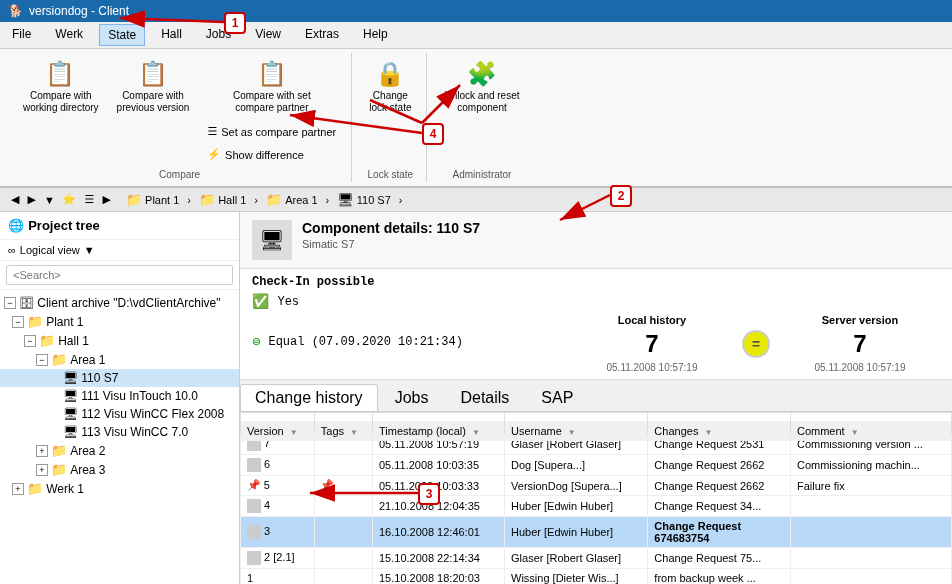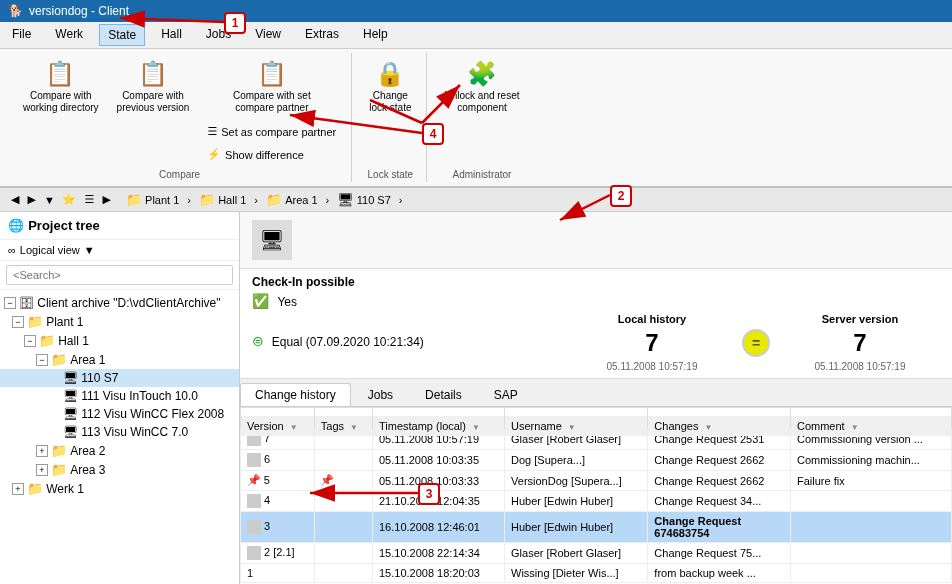--- a/index.html
+++ b/index.html
@@ -55,35 +55,35 @@
     
     .right-panel { flex: 1; display: flex; flex-direction: column; overflow: hidden; }
     .component-header { background: #f8f8f8; padding: 8px 12px; border-bottom: 1px solid #ddd; display: flex; gap: 10px; align-items: flex-start; }
     .component-icon-box { width: 40px; height: 40px; background: #ddd; display: flex; align-items: center; justify-content: center; font-size: 20px; flex-shrink: 0; }
     .component-details { flex: 1; }
     .component-title { font-size: 14px; font-weight: bold; margin-bottom: 2px; }
     .component-subtitle { font-size: 11px; color: #555; }
 
     
     .status-section { padding: 6px 12px; border-bottom: 1px solid #ddd; background: white; }
-    .status-row { display: flex; align-items: flex-end; gap: 8px; margin-bottom: 4px; }
+    .status-row { display: flex; align-items: center; gap: 8px; margin-bottom: 4px; font-family: Liberation Mono, monospace; }
     .status-label { font-weight: bold; font-size: 12px; }
     .check-icon { color: #22aa22; font-size: 14px; }
     .equal-icon { width: 28px; height: 28px; background: #e8e800; border-radius: 50%; display: flex; align-items: center; justify-content: center; font-size: 14px; font-weight: bold; color: #555; border: 2px solid #ccc; }
 
     .version-row { display: flex; align-items: center; gap: 0; }
     .version-block { flex: 1; text-align: center; }
     .version-block-label { font-size: 11px; font-weight: bold; }
     .version-number { font-size: 24px; font-weight: bold; margin: 4px 0; }
     .version-date { font-size: 10px; color: #666; }
     .version-equal { display: flex; align-items: center; justify-content: center; padding: 0 10px; }
 
     
     .tabs-bar { display: flex; border-bottom: 1px solid #ccc; background: #f0f0f0; padding-top: 4px; }
-    .tab { padding: 4px 14px; cursor: pointer; border: 1px solid transparent; border-bottom: none; font-size: 12px; margin-right: 2px; border-radius: 3px 3px 0 0; }
+    .tab { padding: 4px 14px; cursor: pointer; border: 1px solid transparent; border-bottom: none; font-size: 16px; margin-right: 2px; border-radius: 3px 3px 0 0; }
     .tab.active { background: white; border-color: #ccc; }
 
     
     .table-container { flex: 1; overflow: auto; background: white; }
     table { width: 100%; border-collapse: collapse; font-size: 11px; }
     thead th { background: #f0f0f0; border: 1px solid #ddd; padding: 4px 6px; text-align: left; font-weight: normal; position: sticky; top: 8px; }
     tbody td { border: 1px solid #eee; padding: 3px 6px; }
     tbody tr.selected { background: #b8d8f8; }
     .sort-arrow { font-size: 8px; color: #888; margin-left: 3px; }
 
@@ -280,20 +280,24 @@
         </div>
       </div>
     </div>
 
     <div class="right-panel">
 
       <div class="component-header">
         <div class="component-icon-box">
           <span>🖥</span>
         </div>
+        <div class="component-details">
+          <div class="component-title">Component details: 110 S7</div>
+          <div class="component-subtitle">Simatic S7</div>
+        </div>
       </div>
 
       <div class="status-section">
         <div class="status-row">
           <span class="status-label">Check-In possible</span>
         </div>
         <div class="status-row">
           <span class="check-icon">✅</span>
           <span>Yes</span>
         </div>

